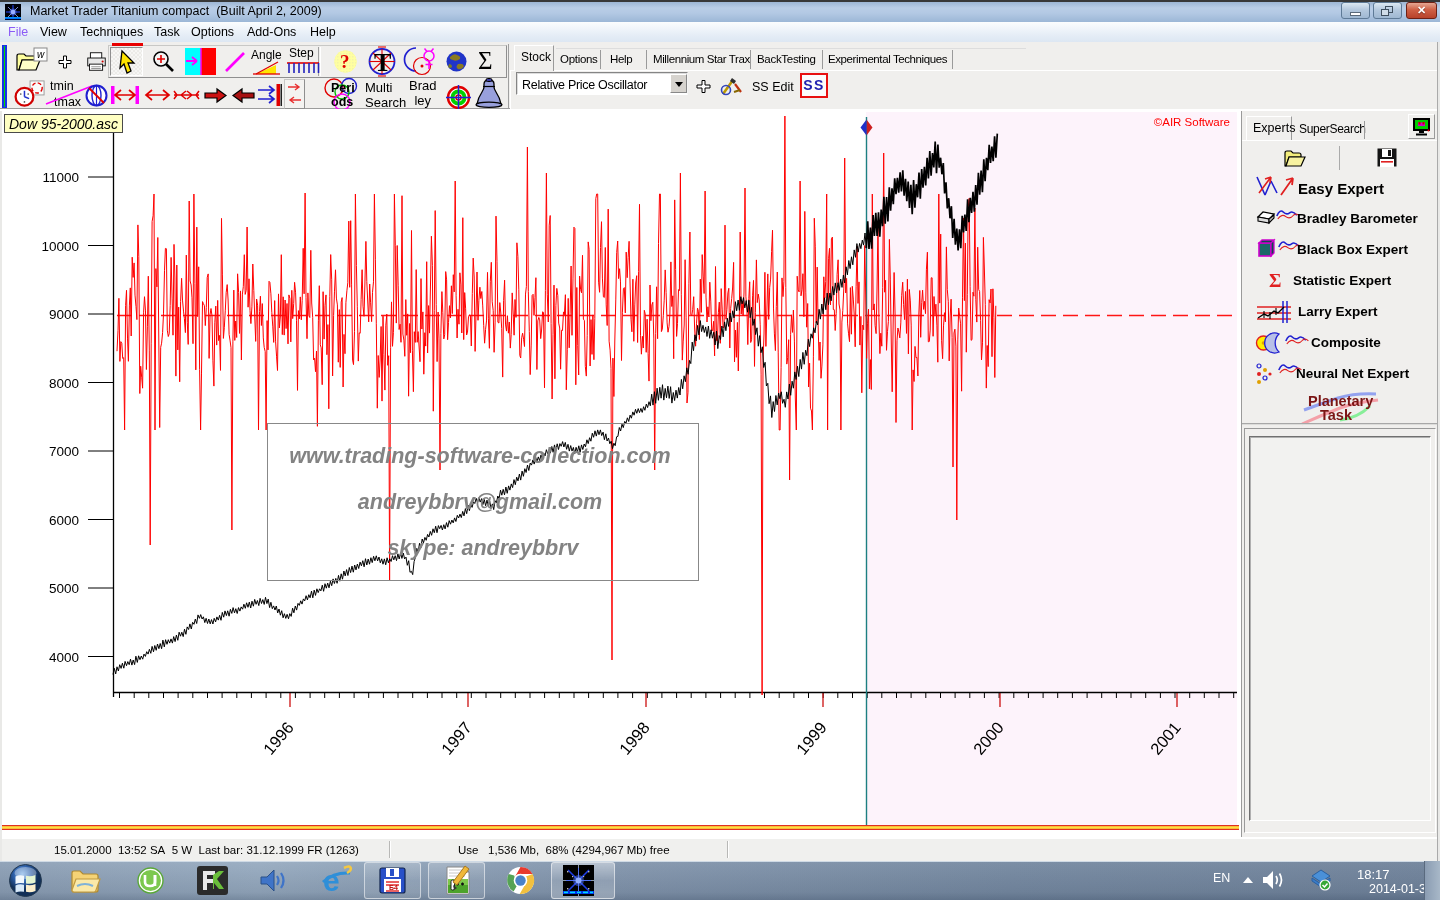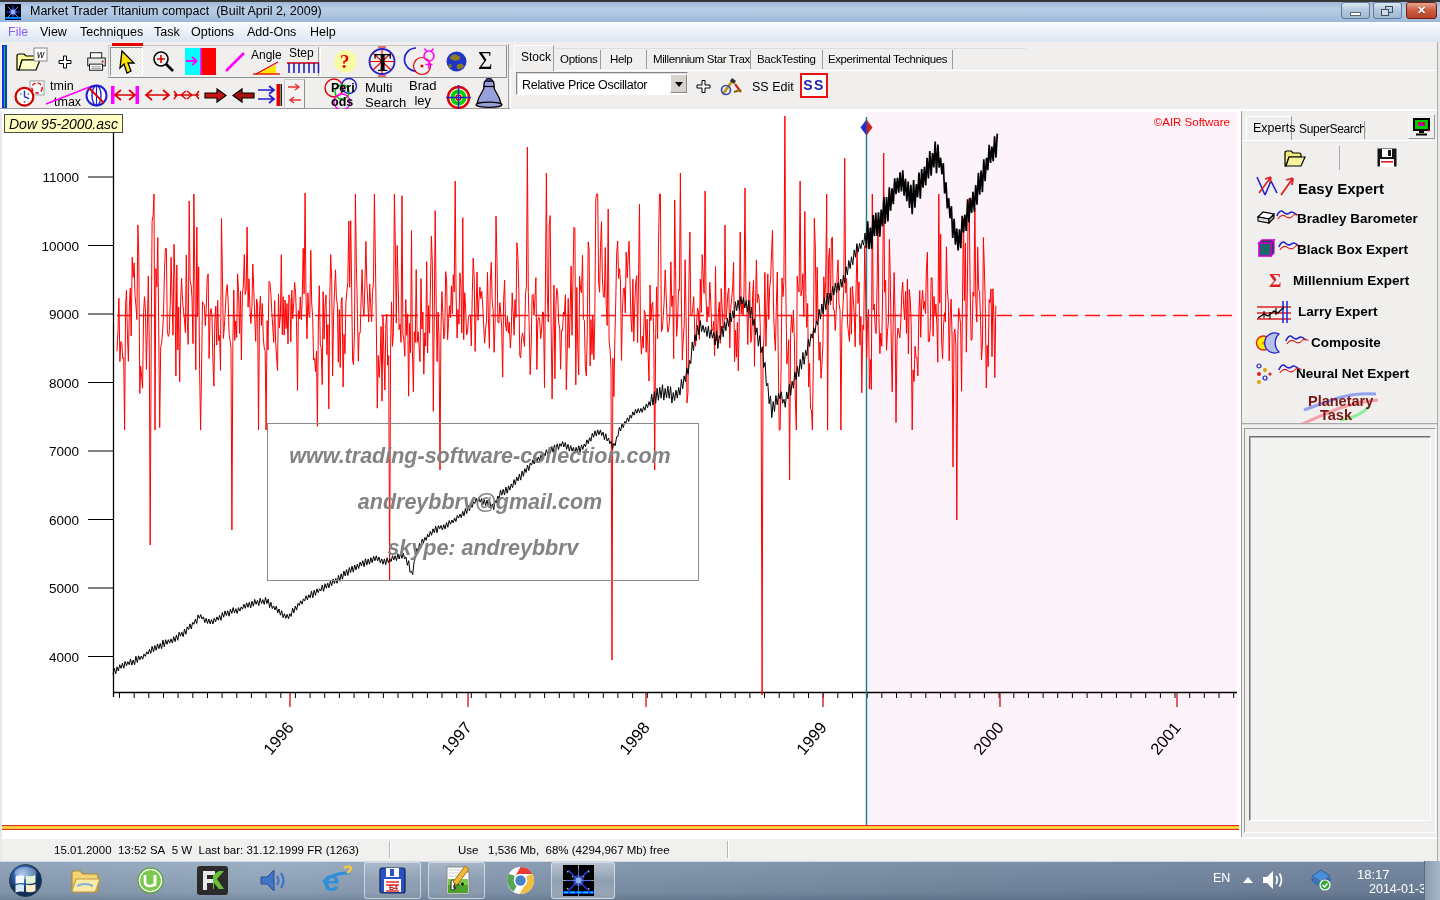--- a/index.html
+++ b/index.html
@@ -382,21 +382,21 @@
     <path transform="translate(1 3) scale(0.8)" d="M1 10 Q6 3 11 7 Q16 11 21 5 Q24 2 28 6" fill="none" stroke="#e02020" stroke-width="1.4"></path>
   </svg>
 <svg style="left:1278px;top:362px" width="30" height="18" viewBox="0 0 30 18">
     <path transform="scale(0.8)" d="M1 10 Q5 1 9 5 Q13 9 17 6 Q21 3 26 9" fill="none" stroke="#2020d0" stroke-width="2"></path>
     <path transform="translate(1 3) scale(0.8)" d="M1 10 Q6 3 11 7 Q16 11 21 5 Q24 2 28 6" fill="none" stroke="#e02020" stroke-width="1.4"></path>
   </svg>
 <div class="ab" style="left:1269px;top:270px;font-size:19px;font-weight:bold;color:#e02020;font-family:Liberation Serif,serif">Σ</div>
 <div class="ab" style="left:1298px;top:180px;font-size:15px;font-weight:bold;color:#000">Easy Expert</div>
 <div class="ab" style="left:1297px;top:211px;font-size:13.5px;font-weight:bold;color:#000">Bradley Barometer</div>
 <div class="ab" style="left:1297px;top:242px;font-size:13.5px;font-weight:bold;color:#000">Black Box Expert</div>
-<div class="ab" style="left:1293px;top:273px;font-size:13.5px;font-weight:bold;color:#000">Millennium Expert</div>
+<div class="ab" style="left:1293px;top:273px;font-size:13.5px;font-weight:bold;color:#000">Statistic Expert</div>
 <div class="ab" style="left:1298px;top:304px;font-size:13.5px;font-weight:bold;color:#000">Larry Expert</div>
 <div class="ab" style="left:1311px;top:335px;font-size:13.5px;font-weight:bold;color:#000">Composite</div>
 <div class="ab" style="left:1296px;top:366px;font-size:13.5px;font-weight:bold;color:#000">Neural Net Expert</div>
 
 <svg style="left:1300px;top:392px" width="80" height="34" viewBox="0 0 80 34">
 <path d="M4 18 Q20 12 38 6 Q55 1 76 2" stroke="#8899ee" stroke-width="3" fill="none" opacity="0.9"></path>
 <path d="M2 32 Q20 24 40 16 Q58 10 78 8" stroke="#f4a0a8" stroke-width="3" fill="none"></path>
 <path d="M40 28 Q58 26 70 14" stroke="#88ee99" stroke-width="3" fill="none"></path>
 </svg>
 <div class="ab" style="left:1308px;top:393px;font-size:14.5px;font-weight:bold;color:#7b1515">Planetary</div>

